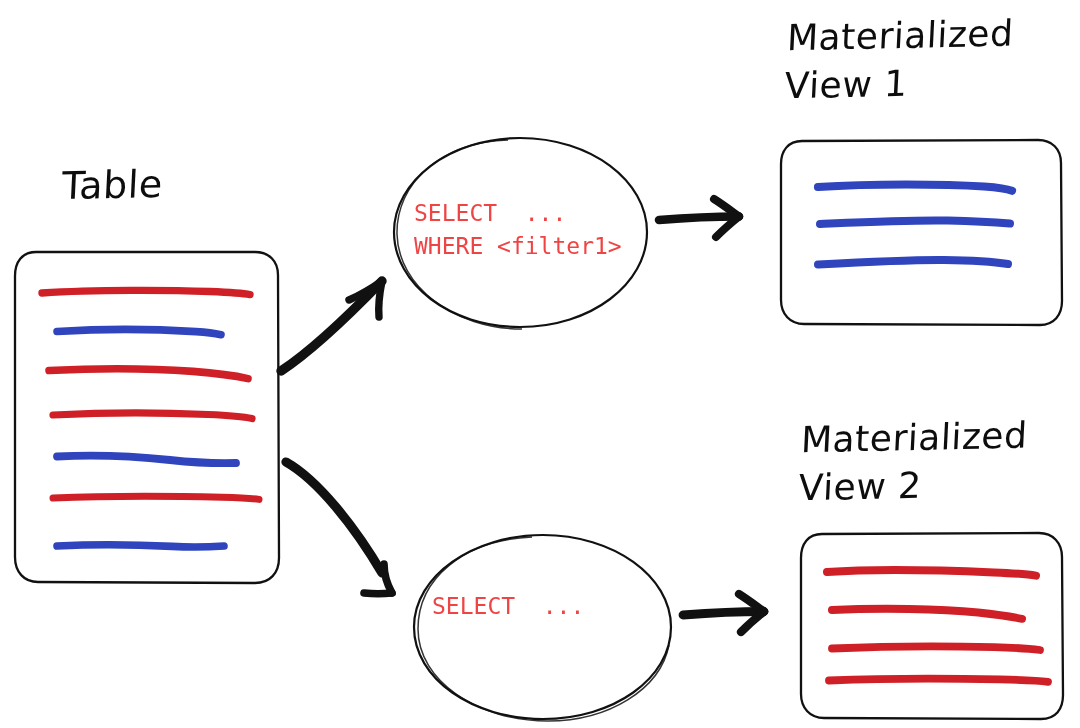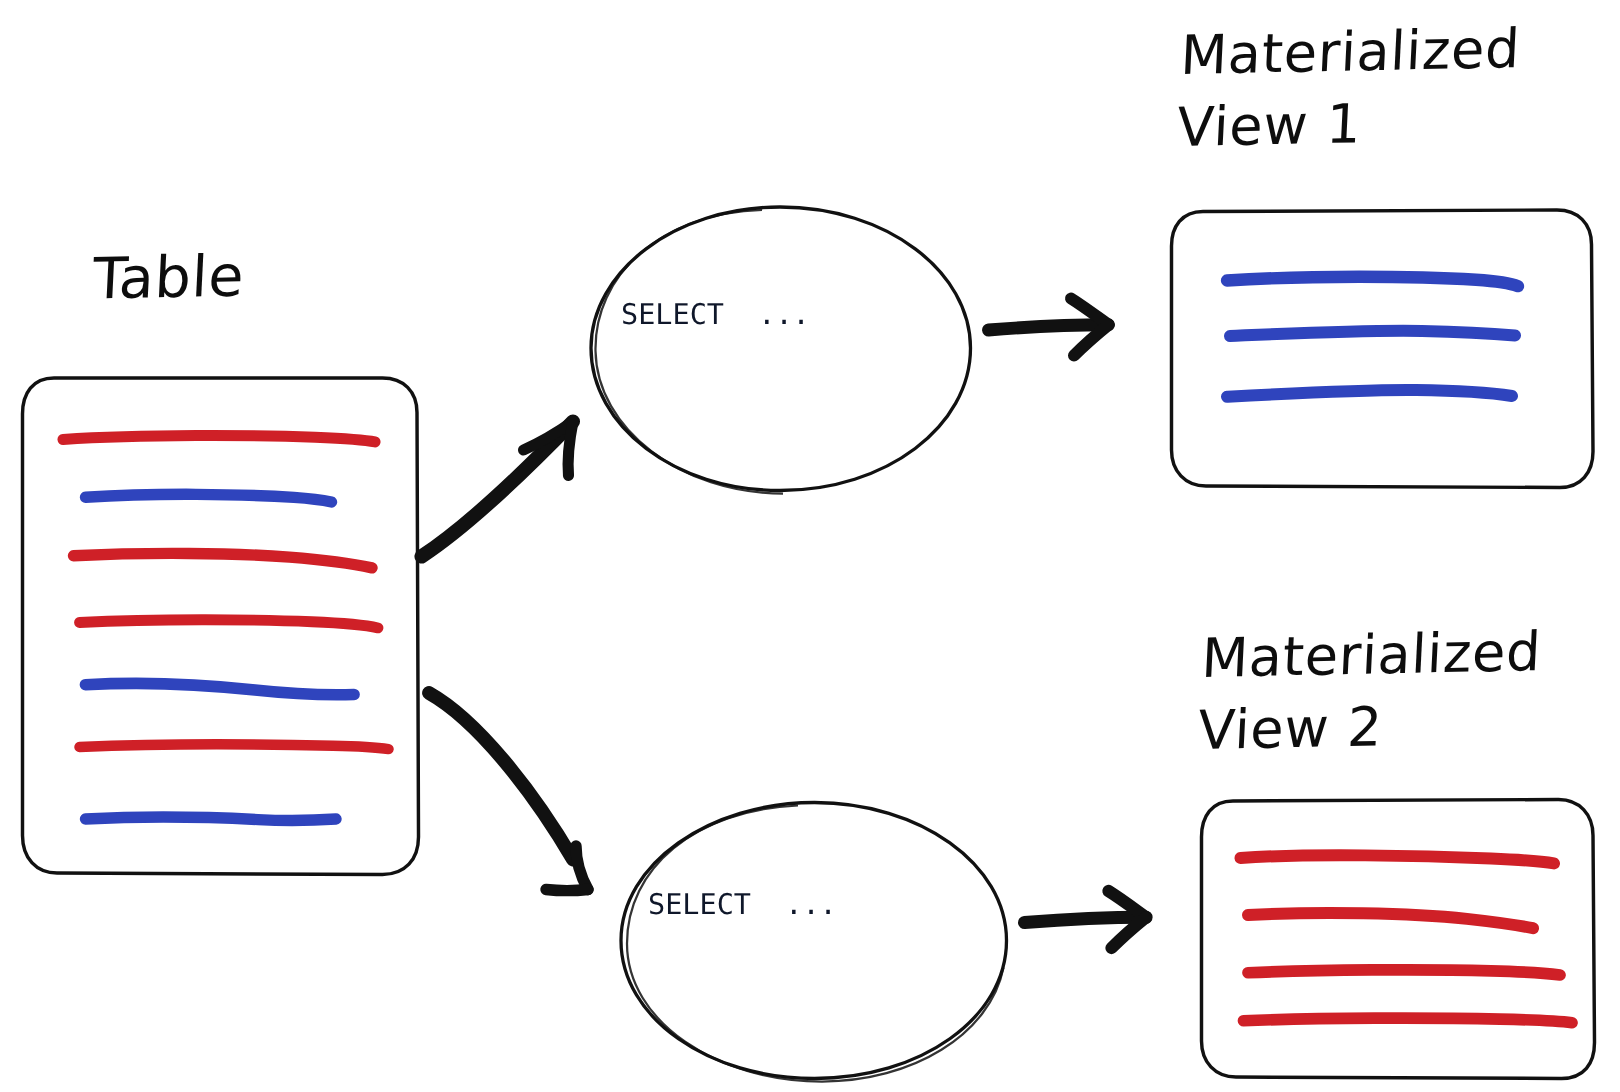--- a/index.html
+++ b/index.html
@@ -46,23 +46,23 @@
     font-size: 36px;
   }
   .label-mv2 {
     left: 800px;
     top: 414px;
     font-size: 36px;
   }
   .code-text {
     position: absolute;
     font-family: "DejaVu Sans Mono", monospace;
-    font-size: 19px;
+    font-size: 23px;
     line-height: 1.45;
-    color: #0f172a;
+    color: #ef4444;
     white-space: pre;
     letter-spacing: 0px;
   }
   .code-q1 { left: 414px; top: 197px; }
   .code-q2 { left: 432px; top: 590px; }
 </style>
 </head>
 <body>
 
 <div id="canvas">
@@ -175,17 +175,17 @@
       <path d="M 829 680.5 C 880 678.4 955 678.4 1000 679.4 C 1028 680 1042 681 1048 681.8" fill="none" stroke="#cf2027" stroke-width="7.8" stroke-linecap="round"></path>
     </g>
   </svg>
 
   <div class="hand-label label-table">Table</div>
 
   <div class="hand-label label-mv1"><span>Materialized</span><br><span>View 1</span></div>
 
   <div class="hand-label label-mv2"><span>Materialized</span><br><span>View 2</span></div>
 
-  <div class="code-text code-q1"><span>SELECT  ...</span><br></div>
+  <div class="code-text code-q1"><span>SELECT  ...</span><br><span>WHERE &lt;filter1&gt;</span></div>
 
   <div class="code-text code-q2"><span>SELECT  ...</span><br></div>
 
 </div>
 
 </body></html>

